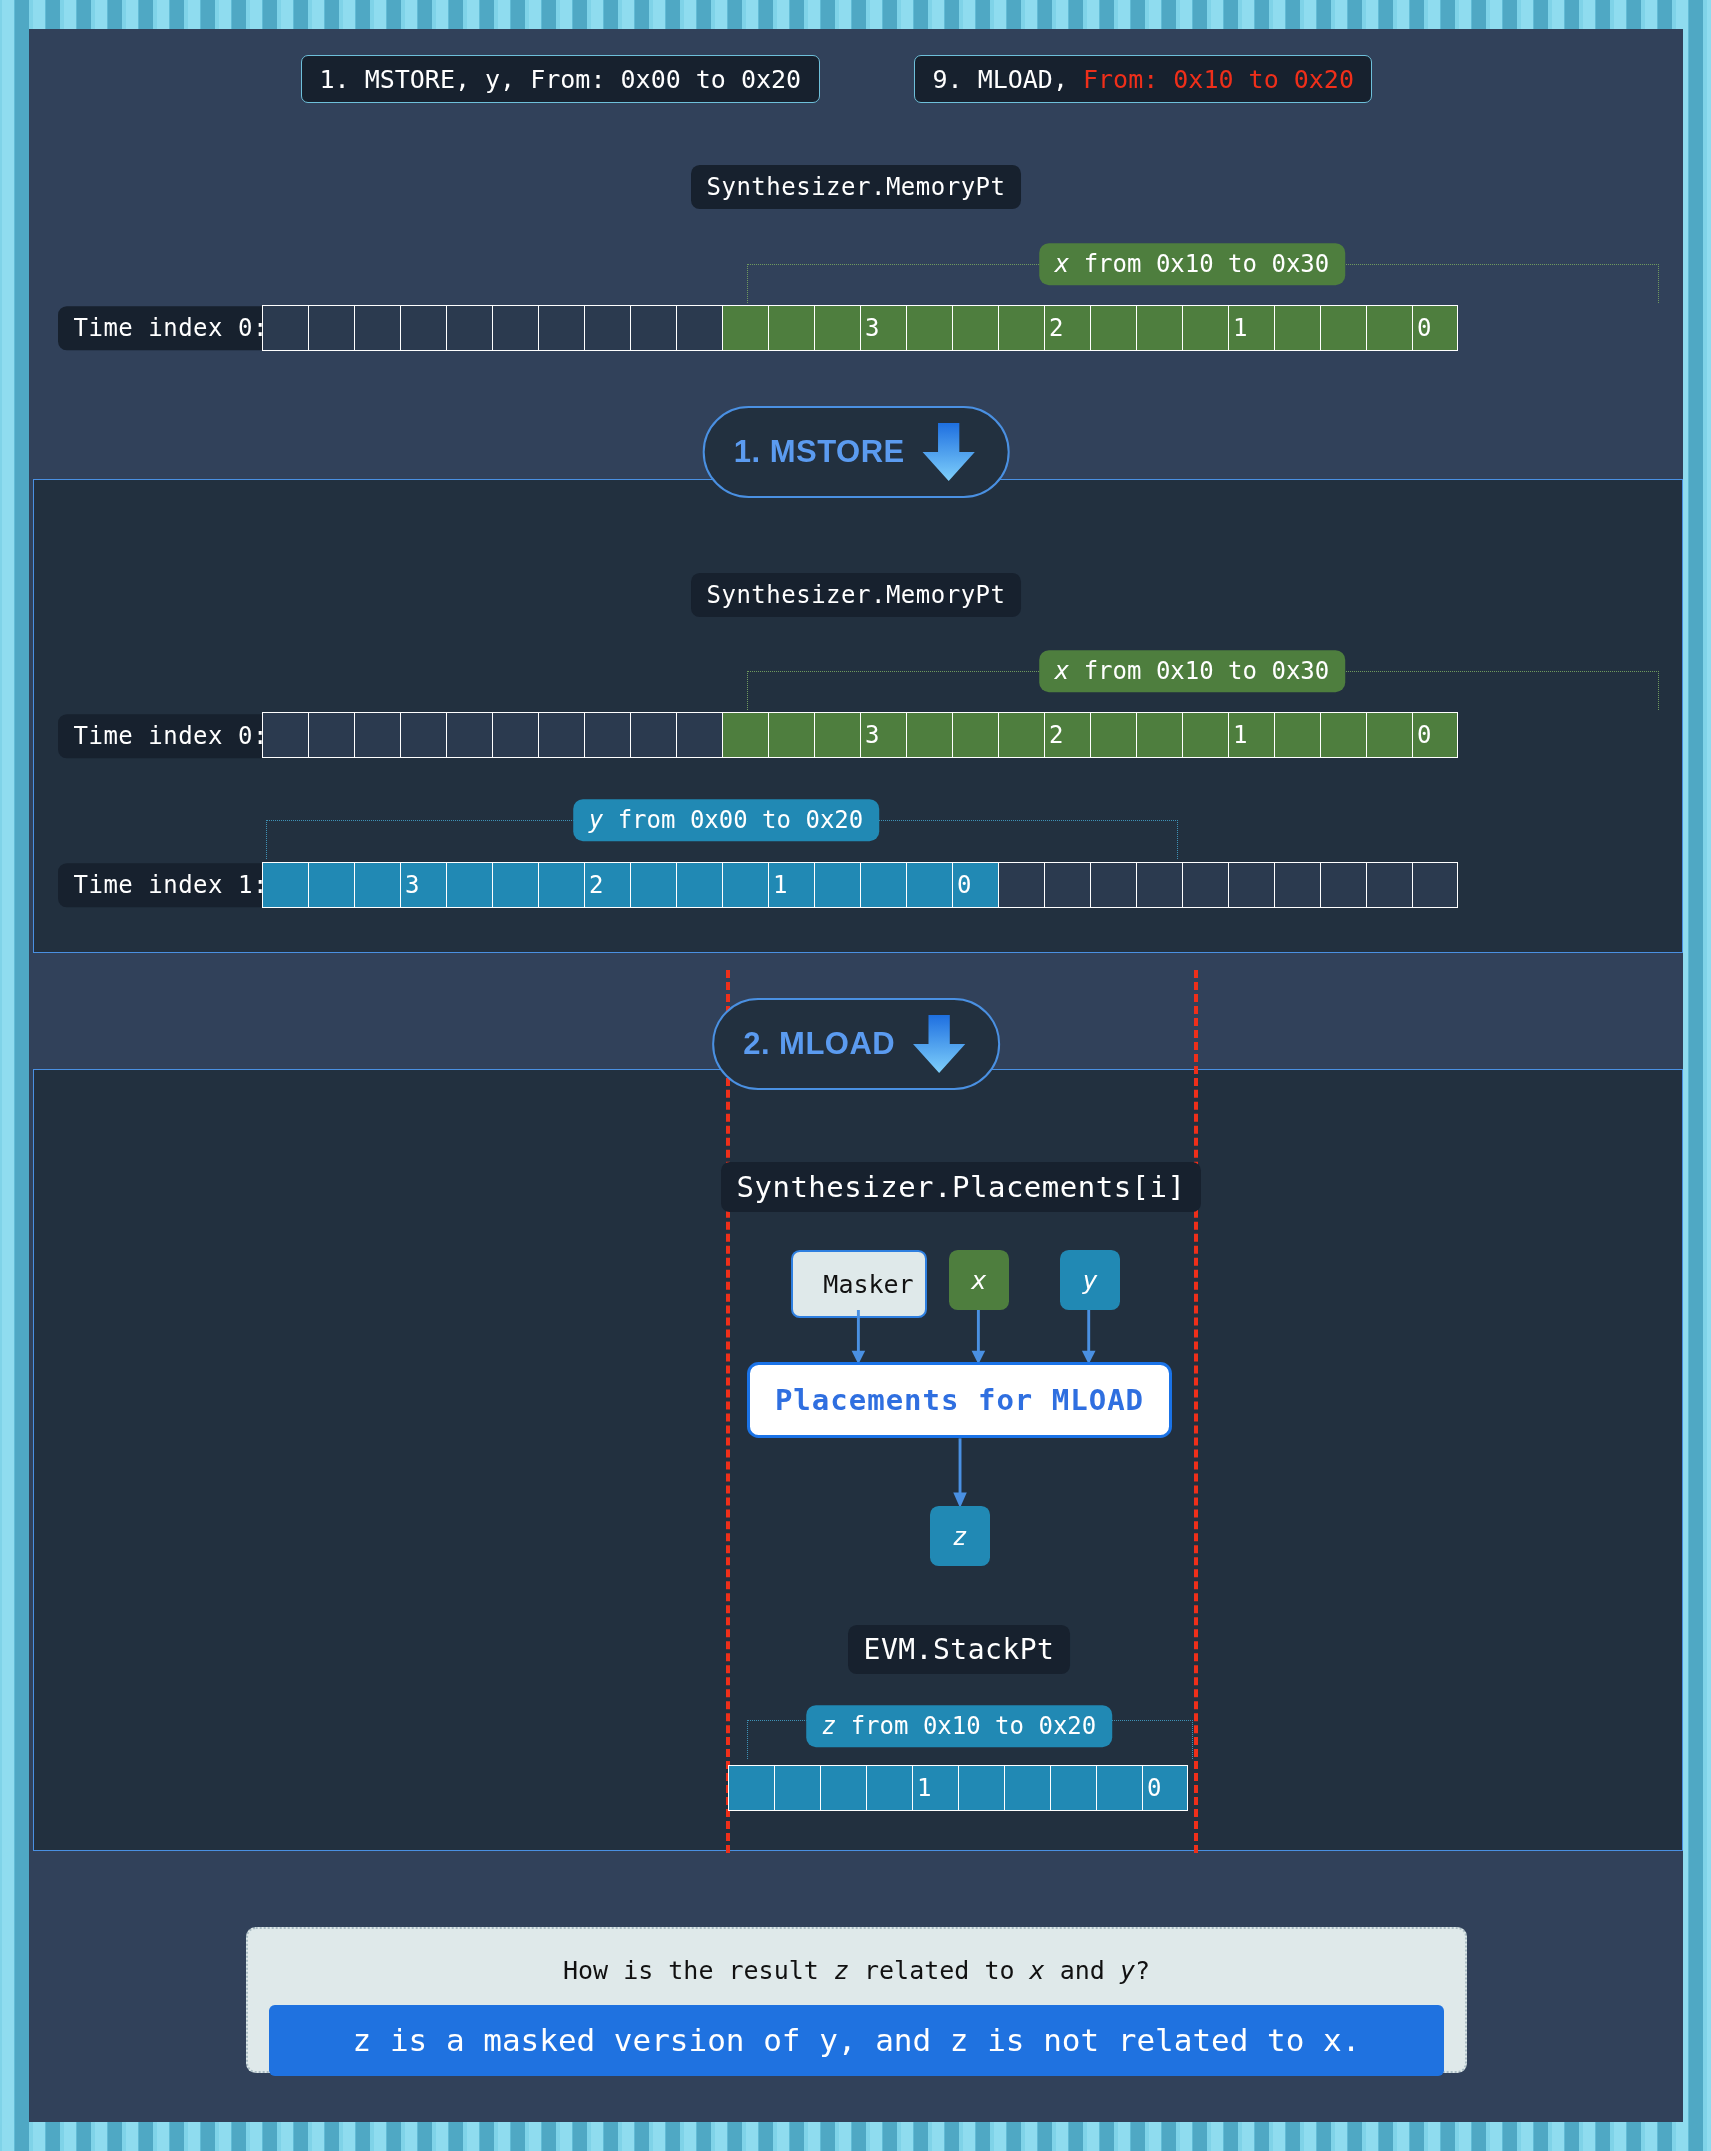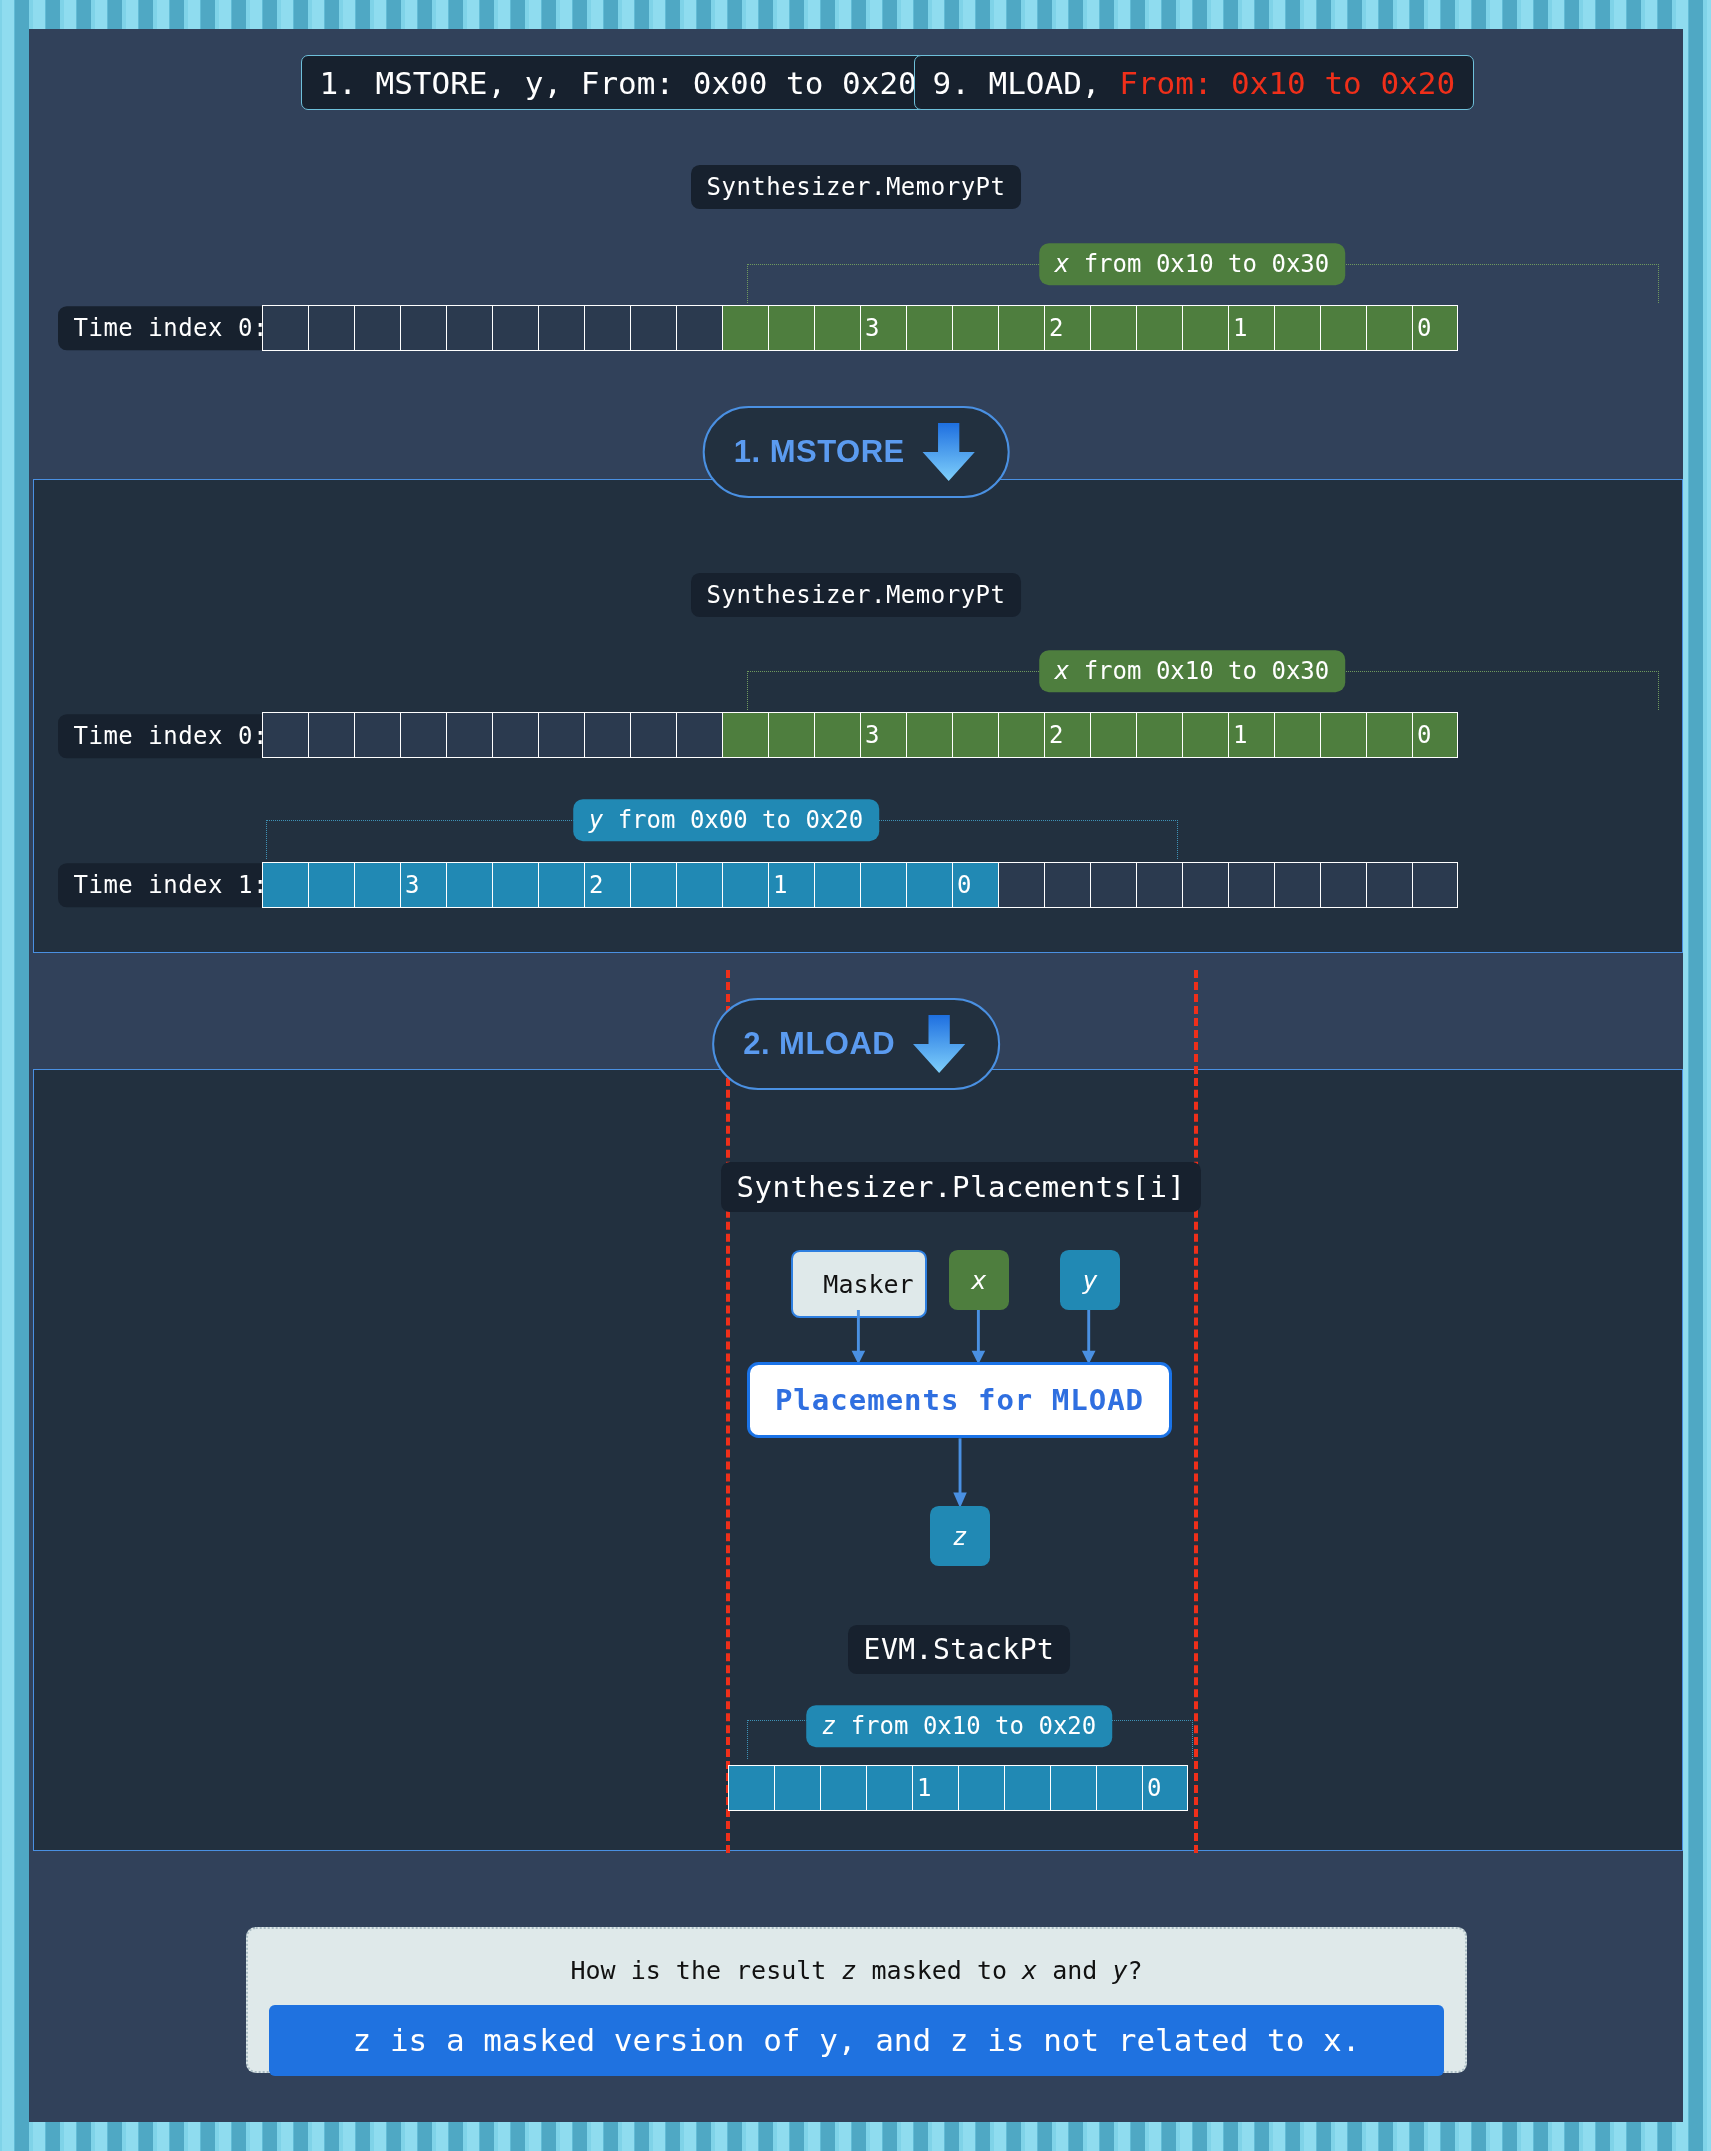--- a/index.html
+++ b/index.html
@@ -34,21 +34,21 @@
     letter-spacing:0.5px;
     white-space:nowrap;
   }
   .op-chip{
     position:absolute;
     background:#17212e;
     border:1.9px solid #6ec0da;
     border-radius:7px;
     padding:8.7px 17.5px;
     color:#ffffff;
-    font-size:31px;
+    font-size:25px;
     white-space:nowrap;
   }
   .op-chip .red{color:#ef2f1a;}
 
   .title-chip{position:absolute;transform:translateX(-50%);}
 
   
   .row{position:absolute;display:flex;}
   .cell{
     width:46px;height:46px;
@@ -395,19 +395,19 @@
       <div class="cell blue"></div>
       <div class="cell blue"></div>
       <div class="cell blue"></div>
       <div class="cell blue">
         <span class="lab">0</span>
       </div>
     </div>
 
   <div class="qa" style="left:246px;top:1927px;width:1221px;height:146px;">
     <div class="q">
-      <span>How is the result </span><i>z</i><span> masked to </span><i>x</i><span> and </span><i>y</i><span>?</span>
+      <span>How is the result </span><i>z</i><span> related to </span><i>x</i><span> and </span><i>y</i><span>?</span>
     </div>
     <div class="a">z is a masked version of y, and z is not related to x.</div>
   </div>
 
 </div>
 
 
 </body></html>

